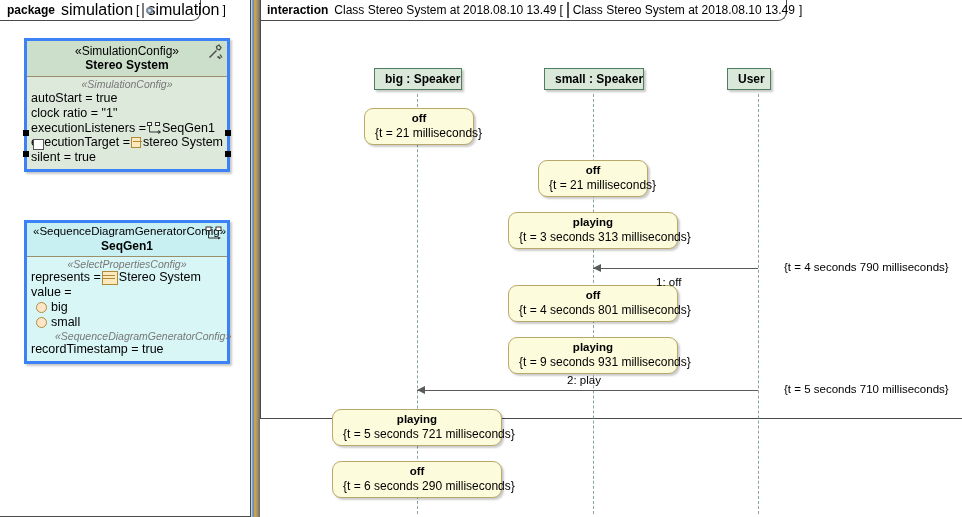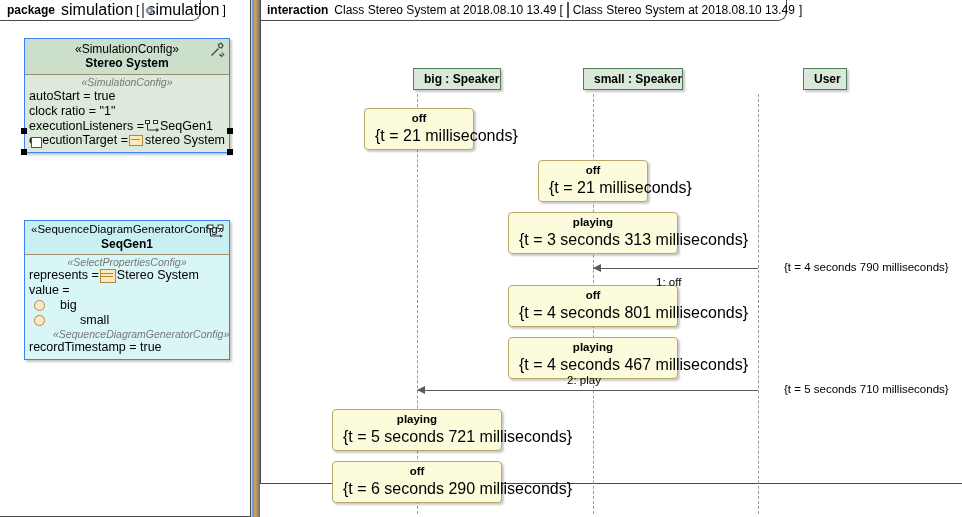--- a/index.html
+++ b/index.html
@@ -25,21 +25,21 @@
   .pkg-icon:before{content:"";position:absolute;left:3px;top:3px;width:7px;height:7px;
     border-radius:50%;background:#7a8ba0;}
   .pkg-icon:after{content:"";position:absolute;left:5px;top:5px;width:3px;height:3px;
     border-radius:50%;background:#dfe6ee;}
 
   
   .splitter{position:absolute;left:251px;top:0;width:9px;height:517px;
     background:linear-gradient(to right,#dfe6ee 0px,#4d8fc4 2px,#e8a33d 4px,#8f8a7a 7px,#6f6b60 9px);}
 
   
-  .el-block{position:absolute;box-sizing:border-box;border:1px solid #3b82f6;
+  .el-block{position:absolute;box-sizing:border-box;border:3px solid #3b82f6;
     box-shadow:2px 2px 2px rgba(0,0,0,.22);}
   .el-head{position:relative;padding:3px 4px 4px 4px;text-align:center;line-height:1.18;}
   .el-stereo{font-size:12px;color:#000;}
   .el-title{font-size:12px;font-weight:bold;color:#000;}
   .el-body{border-top:1px solid #9a8e6b;padding:1px 4px 4px 4px;line-height:1.19;}
   .el-cmp{text-align:center;font-style:italic;font-size:10.5px;color:#777;}
   .attr{font-size:12.5px;white-space:nowrap;display:flex;align-items:center;}
 
   .simcfg{left:24px;top:38px;width:206px;background:#ccdfcb;}
   .simcfg .el-head{background:#ccdfcb;}
@@ -66,42 +66,42 @@
   .i-block:before{content:"";position:absolute;left:0;top:3px;width:12px;height:1px;background:#b08a3a;
     box-shadow:0 3px 0 #b08a3a;}
   .i-radio{display:inline-block;width:9px;height:9px;border:1px solid #b08a3a;border-radius:50%;
     background:#ffe6c9;margin:0 4px 0 2px;vertical-align:0px;}
   .small-box{position:absolute;left:4px;top:-2px;width:8px;height:8px;border:1px solid #666;background:#fff;font-size:6px;}
 
   
   .handle{position:absolute;width:6px;height:6px;background:#000;}
 
   
-  .right-panel{position:absolute;left:260px;top:0;width:702px;height:484px;background:#fff;
+  .right-panel{position:absolute;left:260px;top:0;width:702px;height:419px;background:#fff;
     border:1px solid #4a4a4a;border-right:none;border-top:none;box-sizing:border-box;}
   .int-tab{position:absolute;left:0;top:0;height:21px;width:526px;background:#fff;
     border:1px solid #4a4a4a;border-left:none;border-top:none;border-bottom-right-radius:9px;
     box-sizing:border-box;display:flex;align-items:center;padding-left:6px;white-space:nowrap;}
   .int-kw{font-weight:bold;font-size:12px;}
   .int-txt{font-size:12px;margin-left:6px;}
   .int-icon{display:inline-block;width:15px;height:14px;margin:0 4px;border:1px solid #555;
     background:#fff;position:relative;vertical-align:middle;overflow:hidden;}
 
   
   .lifeline{position:absolute;top:94px;width:0;border-left:1px dashed #8aa39a;height:420px;}
   .ll-head{position:absolute;box-sizing:border-box;background:#d9e8d9;border:1px solid #4f7d5f;
     text-align:center;font-size:12px;font-weight:bold;color:#000;padding:3px 10px;
-    box-shadow:2px 2px 2px rgba(0,0,0,.22);white-space:nowrap;margin-left:39px;}
+    box-shadow:2px 2px 2px rgba(0,0,0,.22);white-space:nowrap;}
 
   
   .state{position:absolute;box-sizing:border-box;background:#fcfbdc;border:1px solid #b8a96a;
-    border-radius:4px;text-align:center;padding:3px 10px 4px 10px;line-height:1.2;
+    border-radius:9px;text-align:center;padding:3px 10px 4px 10px;line-height:1.2;
     box-shadow:2px 2px 2px rgba(0,0,0,.2);white-space:nowrap;}
   .state .s-name{font-size:11.5px;font-weight:bold;}
-  .state .s-time{font-size:16px;}
+  .state .s-time{font-size:12px;}
 
   
   .msg-line{position:absolute;height:0;border-top:1px solid #5a5a5a;}
   .msg-arrow{position:absolute;width:0;height:0;
     border-top:4px solid transparent;border-bottom:4px solid transparent;border-right:8px solid #5a5a5a;}
   .msg-label{position:absolute;font-size:11.5px;white-space:nowrap;color:#000;}
   .msg-time{position:absolute;font-size:11.5px;white-space:nowrap;color:#000;text-align:center;}
 </style>
 </head>
 <body>
@@ -145,20 +145,21 @@
             <path d="M10.5 10 L13 10 M11.5 8.5 L13.5 10 L11.5 11.5" stroke="#333" fill="#333"></path>
           </svg>
           <span>SeqGen1</span>
         </div>
 
         <div class="attr">
           <span>executionTarget =</span>
           <span class="i-prop"></span>
           <span>stereo System</span>
         </div>
+        <div class="attr">silent = true</div>
       </div>
       <span class="handle" style="left:-4px;top:89px;"></span>
       <span class="handle" style="left:-4px;top:110px;"></span>
       <span class="handle" style="right:-4px;top:89px;"></span>
       <span class="handle" style="right:-4px;top:110px;"></span>
       <span class="small-box" style="left:6px;top:98px;width:9px;height:9px;border:1px solid #555;background:#fff;"></span>
     </div>
 
     <div class="el-block seqgen">
       <div class="el-head" style="padding:2px 4px 3px 4px;">
@@ -175,25 +176,25 @@
         <div class="el-cmp">«SelectPropertiesConfig»</div>
 
         <div class="attr">
           <span>represents =</span>
           <span class="i-block"></span>
           <span>Stereo System</span>
         </div>
 
         <div class="attr">value =</div>
 
-        <div class="attr" style="padding-left:3px;gap:11px;">
+        <div class="attr" style="padding-left:3px;">
           <span class="i-radio"></span>
           <span>big</span>
         </div>
-        <div class="attr" style="padding-left:3px;gap:31px;">
+        <div class="attr" style="padding-left:3px;">
           <span class="i-radio"></span>
           <span>small</span>
         </div>
 
         <div class="el-cmp" style="padding-left:24px;">«SequenceDiagramGeneratorConfig»</div>
         <div class="attr">recordTimestamp = true</div>
       </div>
     </div>
 
   </div>
@@ -218,21 +219,21 @@
       <span class="int-txt" style="margin-left:0;">Class Stereo System at 2018.08.10 13.49</span>
       <span class="int-txt" style="margin-left:4px;">]</span>
     </div>
 
     <div class="lifeline" style="left:156px;"></div>
     <div class="lifeline" style="left:332px;"></div>
     <div class="lifeline" style="left:497px;"></div>
 
     <div class="ll-head" style="left:113px;top:68px;width:88px;">big : Speaker</div>
     <div class="ll-head" style="left:283px;top:68px;width:100px;">small : Speaker</div>
-    <div class="ll-head" style="left:503px;top:68px;width:44px;">User</div>
+    <div class="ll-head" style="left:466px;top:68px;width:44px;">User</div>
 
     <div class="state" style="left:103px;top:108px;width:110px;">
       <div class="s-name">off</div>
       <div class="s-time">{t = 21 milliseconds}</div>
     </div>
 
     <div class="state" style="left:277px;top:160px;width:110px;">
       <div class="s-name">off</div>
       <div class="s-time">{t = 21 milliseconds}</div>
     </div>
@@ -242,21 +243,21 @@
       <div class="s-time">{t = 3 seconds 313 milliseconds}</div>
     </div>
 
     <div class="state" style="left:247px;top:285px;width:170px;">
       <div class="s-name">off</div>
       <div class="s-time">{t = 4 seconds 801 milliseconds}</div>
     </div>
 
     <div class="state" style="left:247px;top:337px;width:170px;">
       <div class="s-name">playing</div>
-      <div class="s-time">{t = 4 seconds 467 milliseconds}</div>
+      <div class="s-time">{t = 9 seconds 931 milliseconds}</div>
     </div>
 
     <div class="state" style="left:71px;top:409px;width:170px;">
       <div class="s-name">playing</div>
       <div class="s-time">{t = 5 seconds 721 milliseconds}</div>
     </div>
 
     <div class="state" style="left:71px;top:461px;width:170px;">
       <div class="s-name">off</div>
       <div class="s-time">{t = 6 seconds 290 milliseconds}</div>

